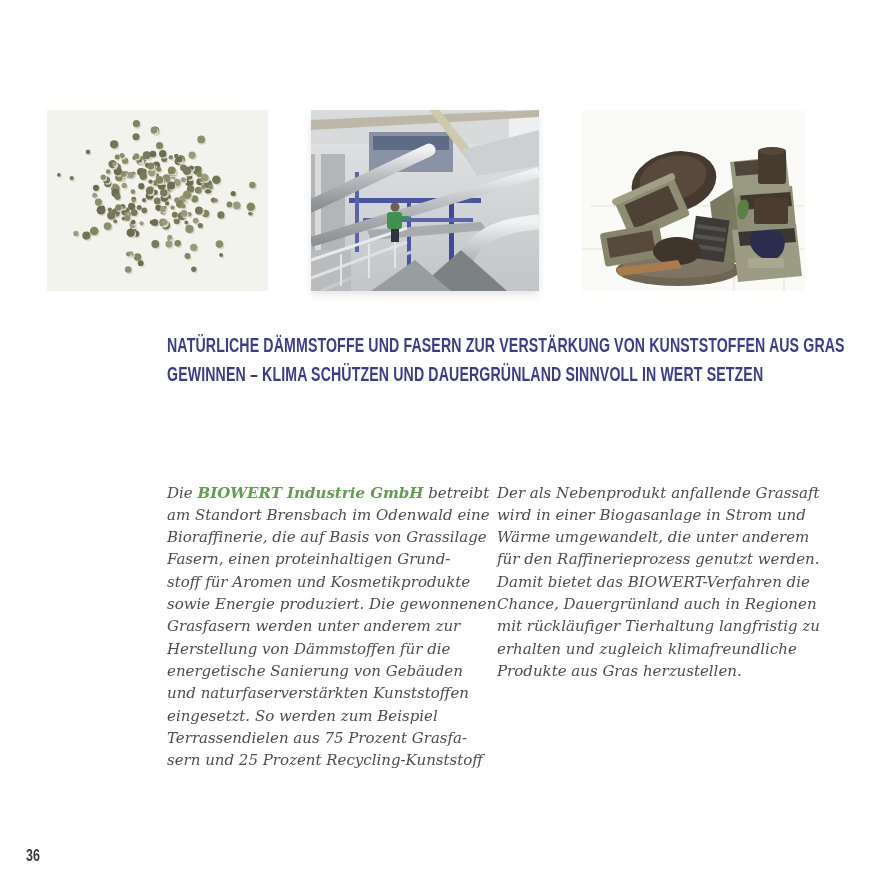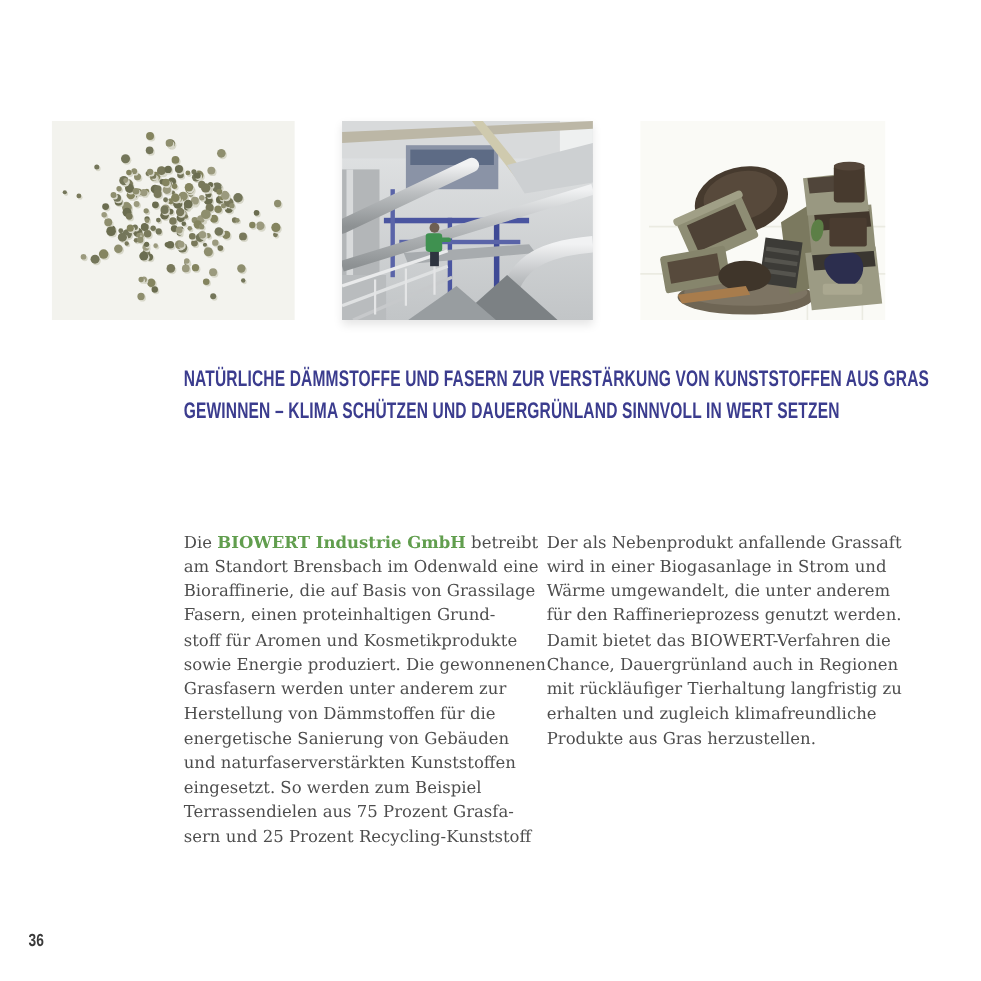--- a/index.html
+++ b/index.html
@@ -18,21 +18,21 @@
            font-family:"Liberation Sans",sans-serif;font-weight:bold;
            font-size:20.5px;line-height:29px;letter-spacing:0.2px;
            color:#3b3c8e;white-space:pre;
            transform:scaleX(0.69);transform-origin:0 0;}
 
   
   .col{position:absolute;top:437px;font-size:15px;line-height:22.3px;
        color:#4d4d4d;white-space:pre;}
   .col1{left:167px;}
   .col2{left:497px;}
-  .para{margin:0 0 22px 0;}
+  .para{margin:0 0 22px 0;font-style:italic;}
   .green{color:#619e4e;font-weight:bold;}
 
   
   .page-number{position:absolute;left:26px;top:847px;
                font-family:"Liberation Sans",sans-serif;font-weight:bold;
                font-size:16px;color:#3a3a3a;
                transform:scaleX(0.78);transform-origin:0 0;}
 </style>
 </head>
 <body>

